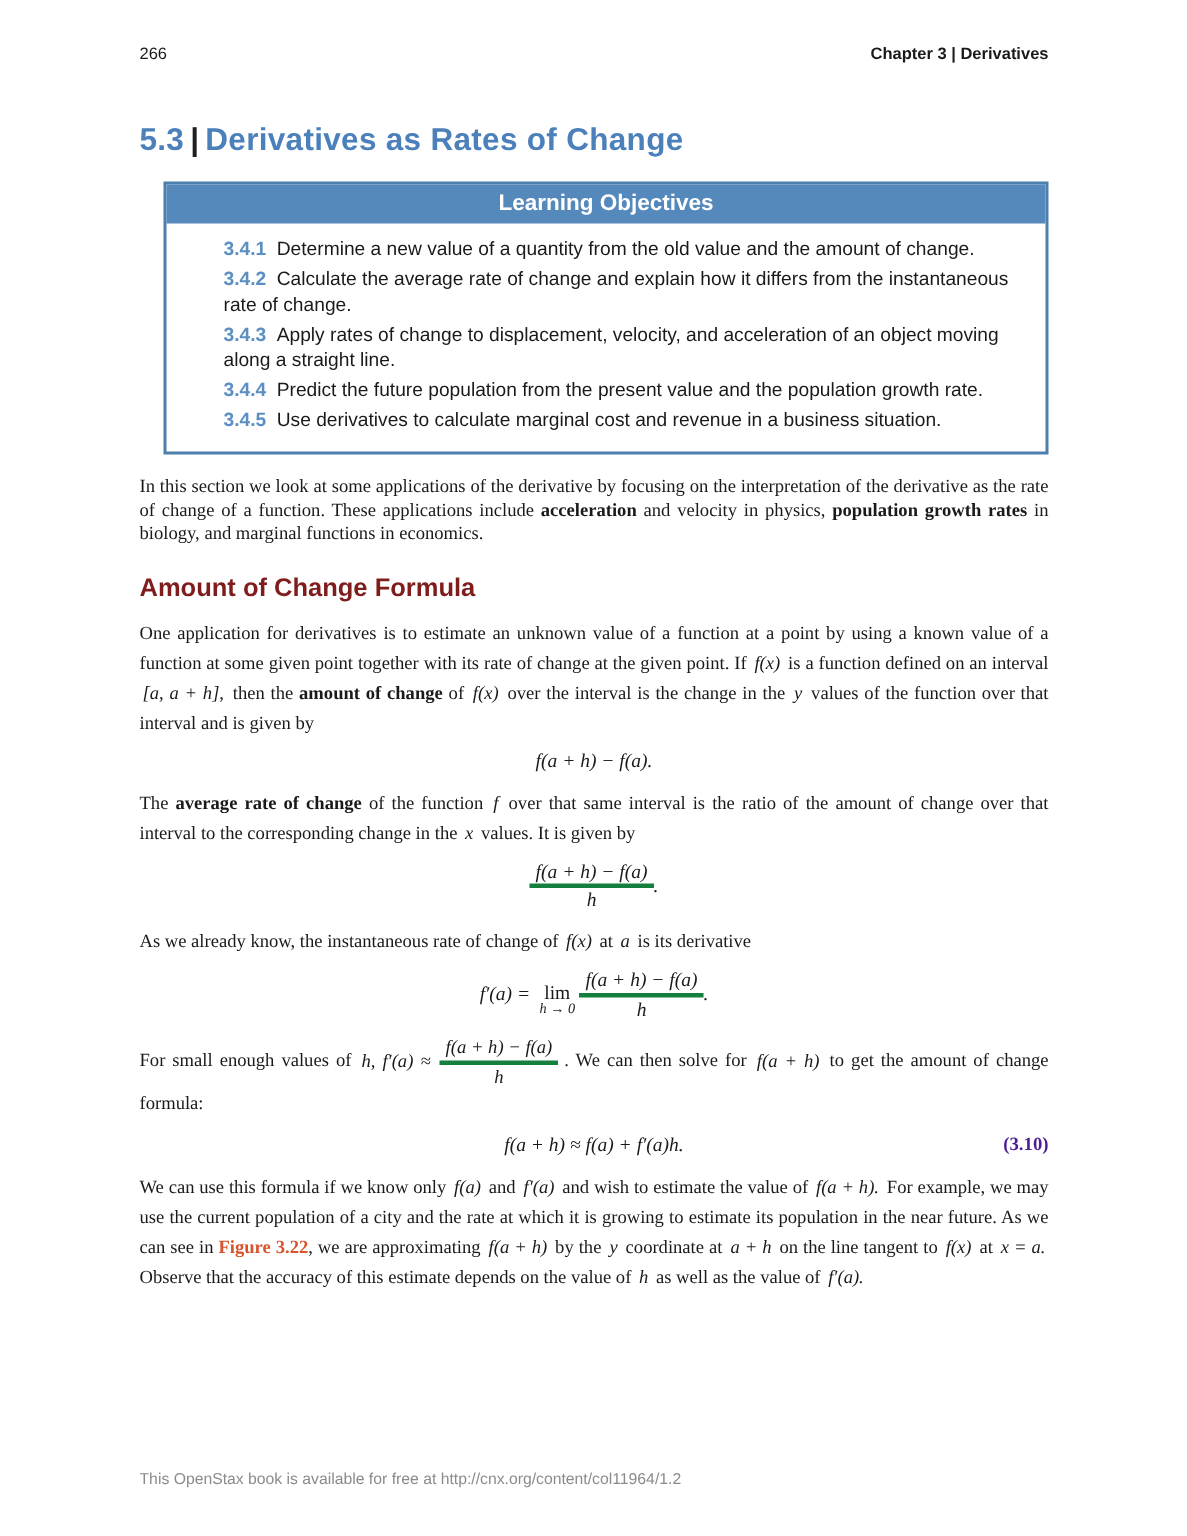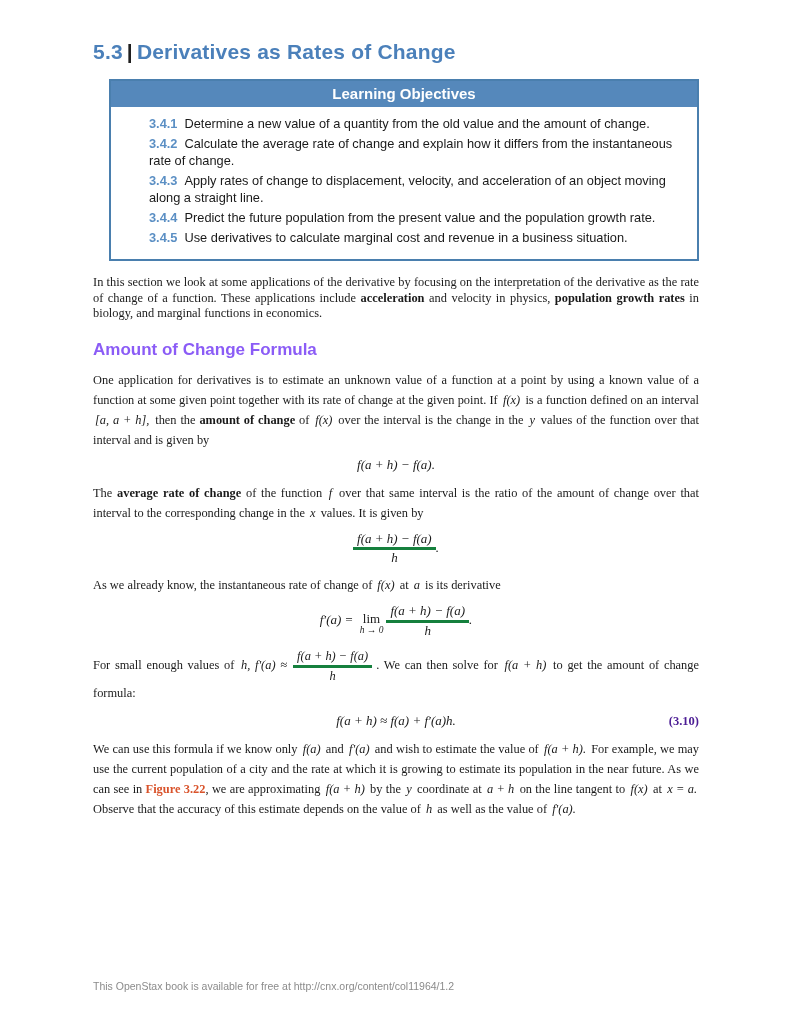--- a/index.html
+++ b/index.html
@@ -64,21 +64,21 @@
     text-align: justify;
     margin-top: 14px;
   }
   p.body-text.mathy { line-height: 20px; margin-top: 10px; }
 
   h2.sub-heading {
     margin-top: 18px;
     font-family: "Liberation Sans", sans-serif;
     font-size: 17px;
     font-weight: 700;
-    color: #8b5cf6;
+    color: #7f1d1d;
   }
 
   .seg-b { font-weight: 700; }
   .seg-m { font-style: italic; padding: 0 2px; }
   .seg-link { color: #d9532b; font-weight: 700; cursor: pointer; }
 
   
   .equation {
     text-align: center;
     font-size: 13px;
@@ -105,20 +105,24 @@
     font-size: 10.5px;
     color: #8b8b8b;
   }
 </style>
 </head>
 <body>
 
 <div class="page">
   <div class="content">
 
+    <div class="runhead">
+      <span class="pagenum">266</span>
+      <span class="chapter">Chapter 3 | Derivatives</span>
+    </div>
 
     <h1 class="sec-title"><span>5.3</span><span class="sep">|</span><span>Derivatives as Rates of Change</span></h1>
 
     <div class="lo-box">
       <div class="lo-header">Learning Objectives</div>
       <div class="lo-body">
           <div class="lo-item"><span class="lo-num">3.4.1</span><span>Determine a new value of a quantity from the old value and the amount of change.</span></div>
           <div class="lo-item"><span class="lo-num">3.4.2</span><span>Calculate the average rate of change and explain how it differs from the instantaneous rate of change.</span></div>
           <div class="lo-item"><span class="lo-num">3.4.3</span><span>Apply rates of change to displacement, velocity, and acceleration of an object moving along a straight line.</span></div>
           <div class="lo-item"><span class="lo-num">3.4.4</span><span>Predict the future population from the present value and the population growth rate.</span></div>

